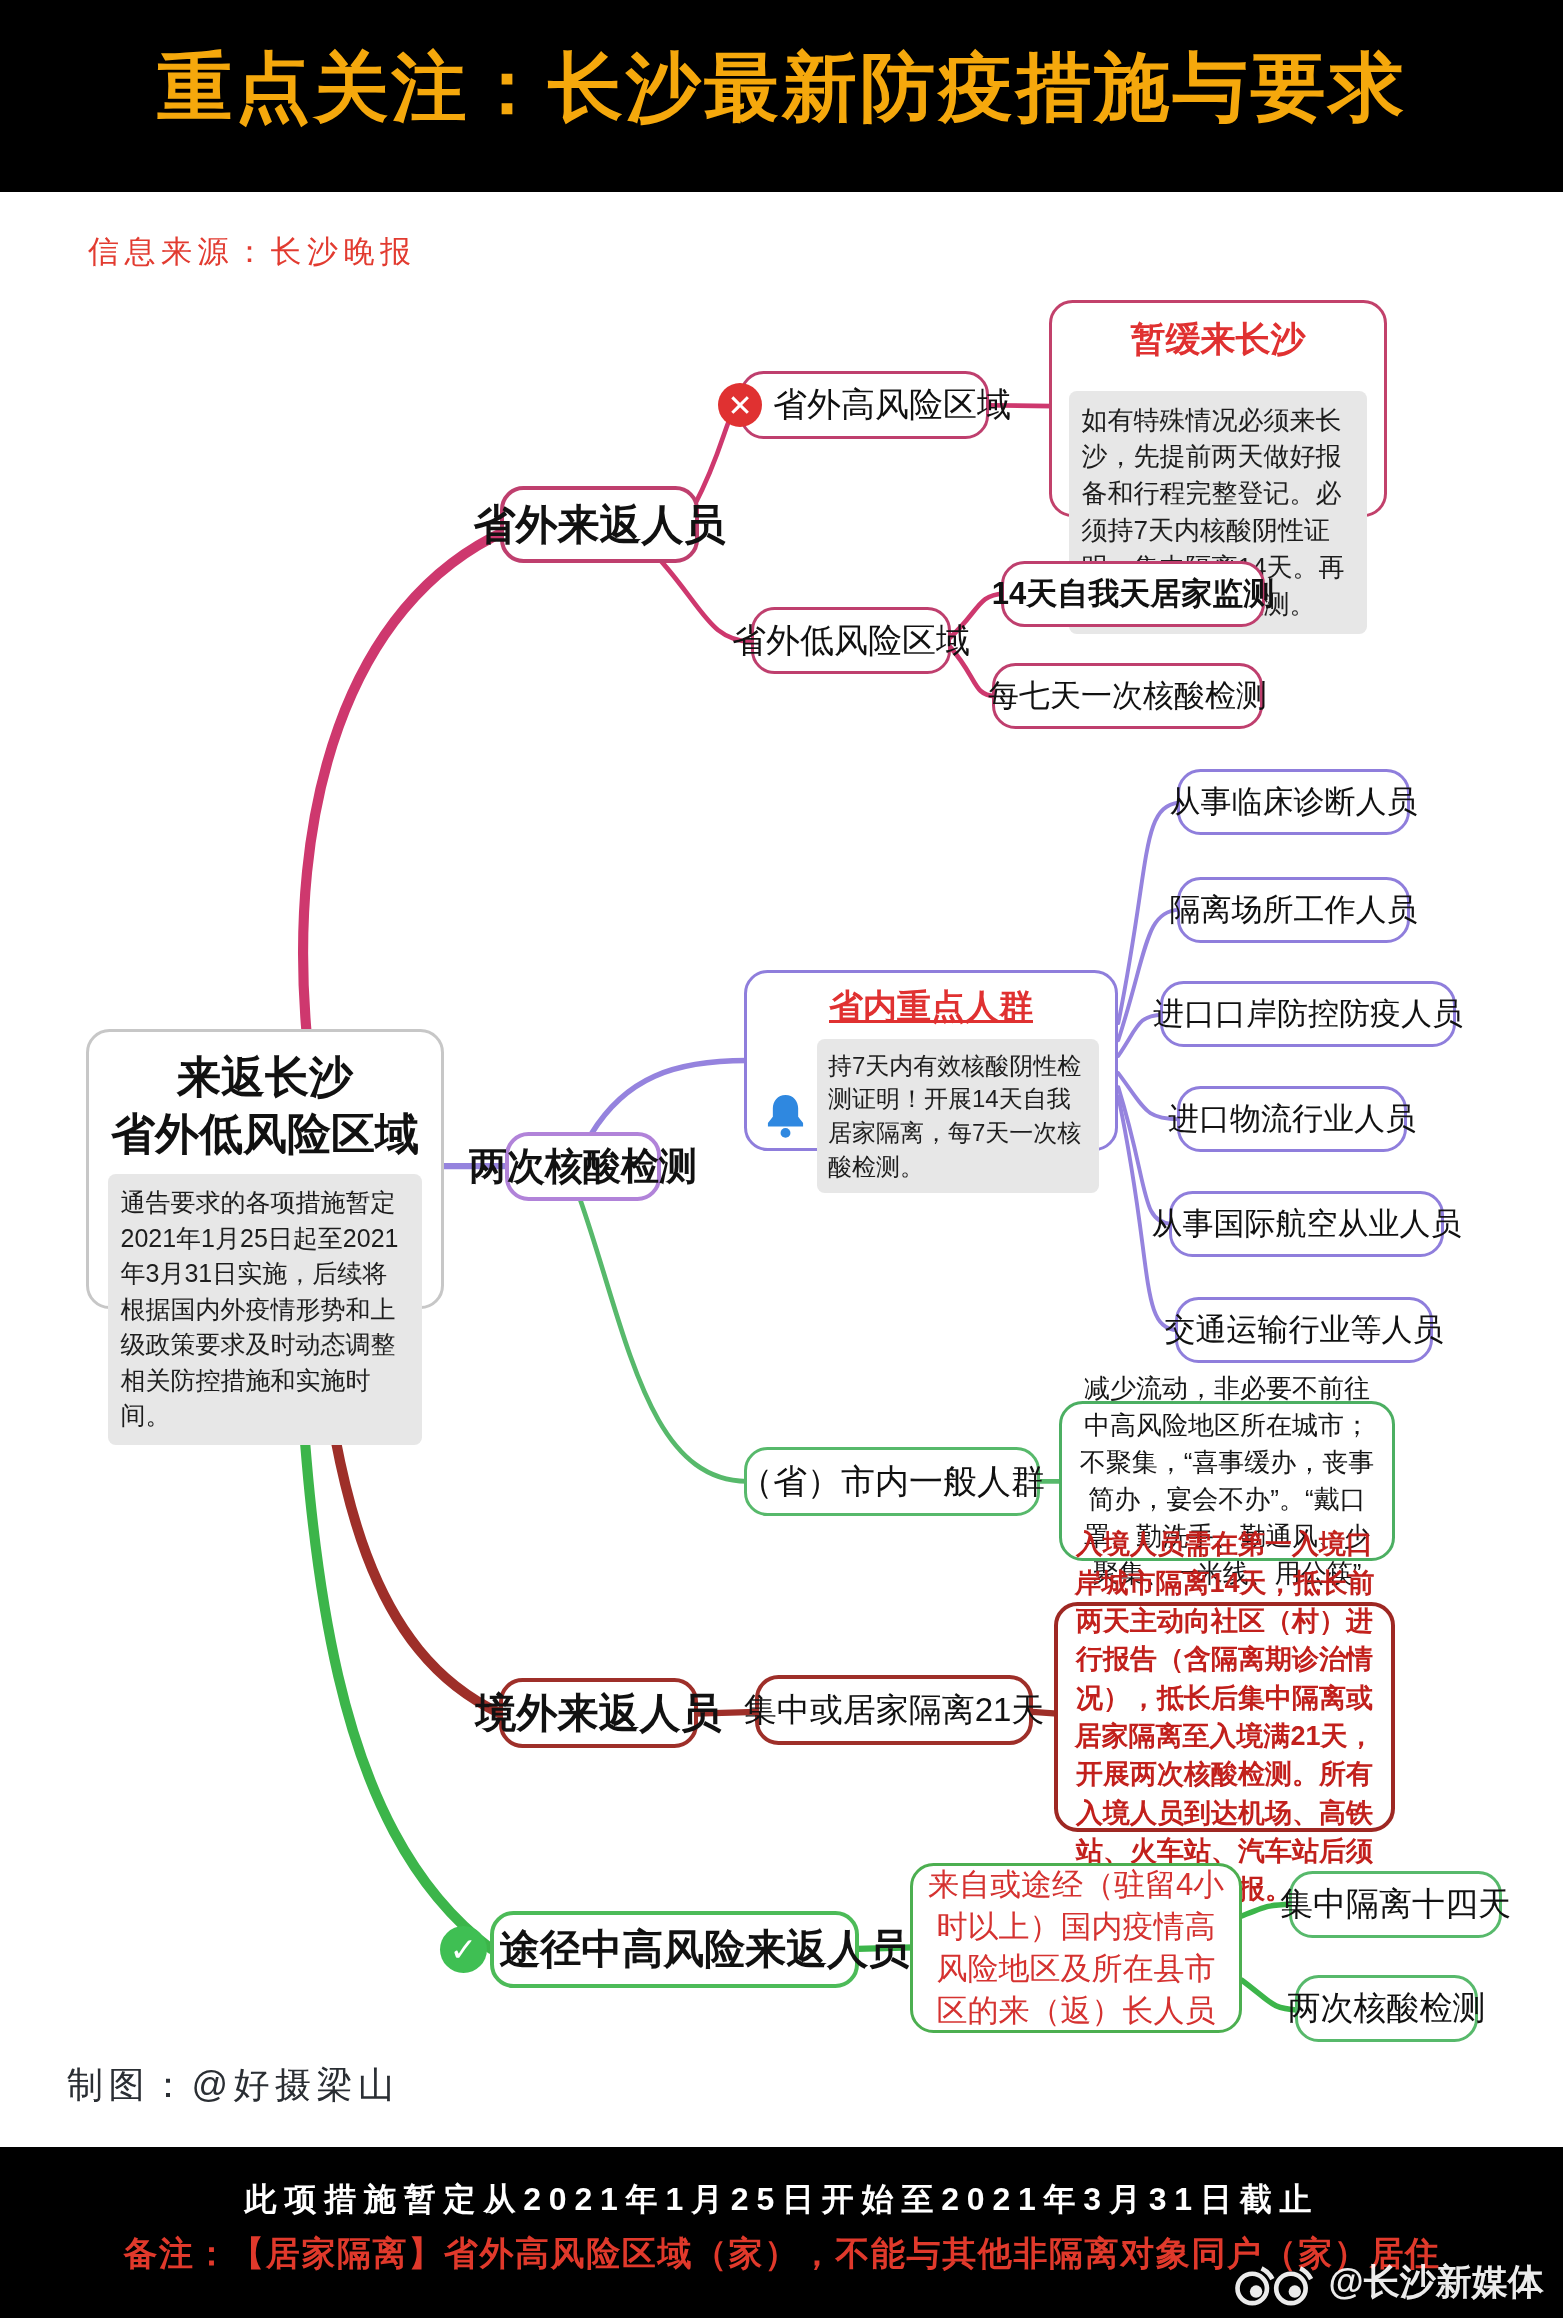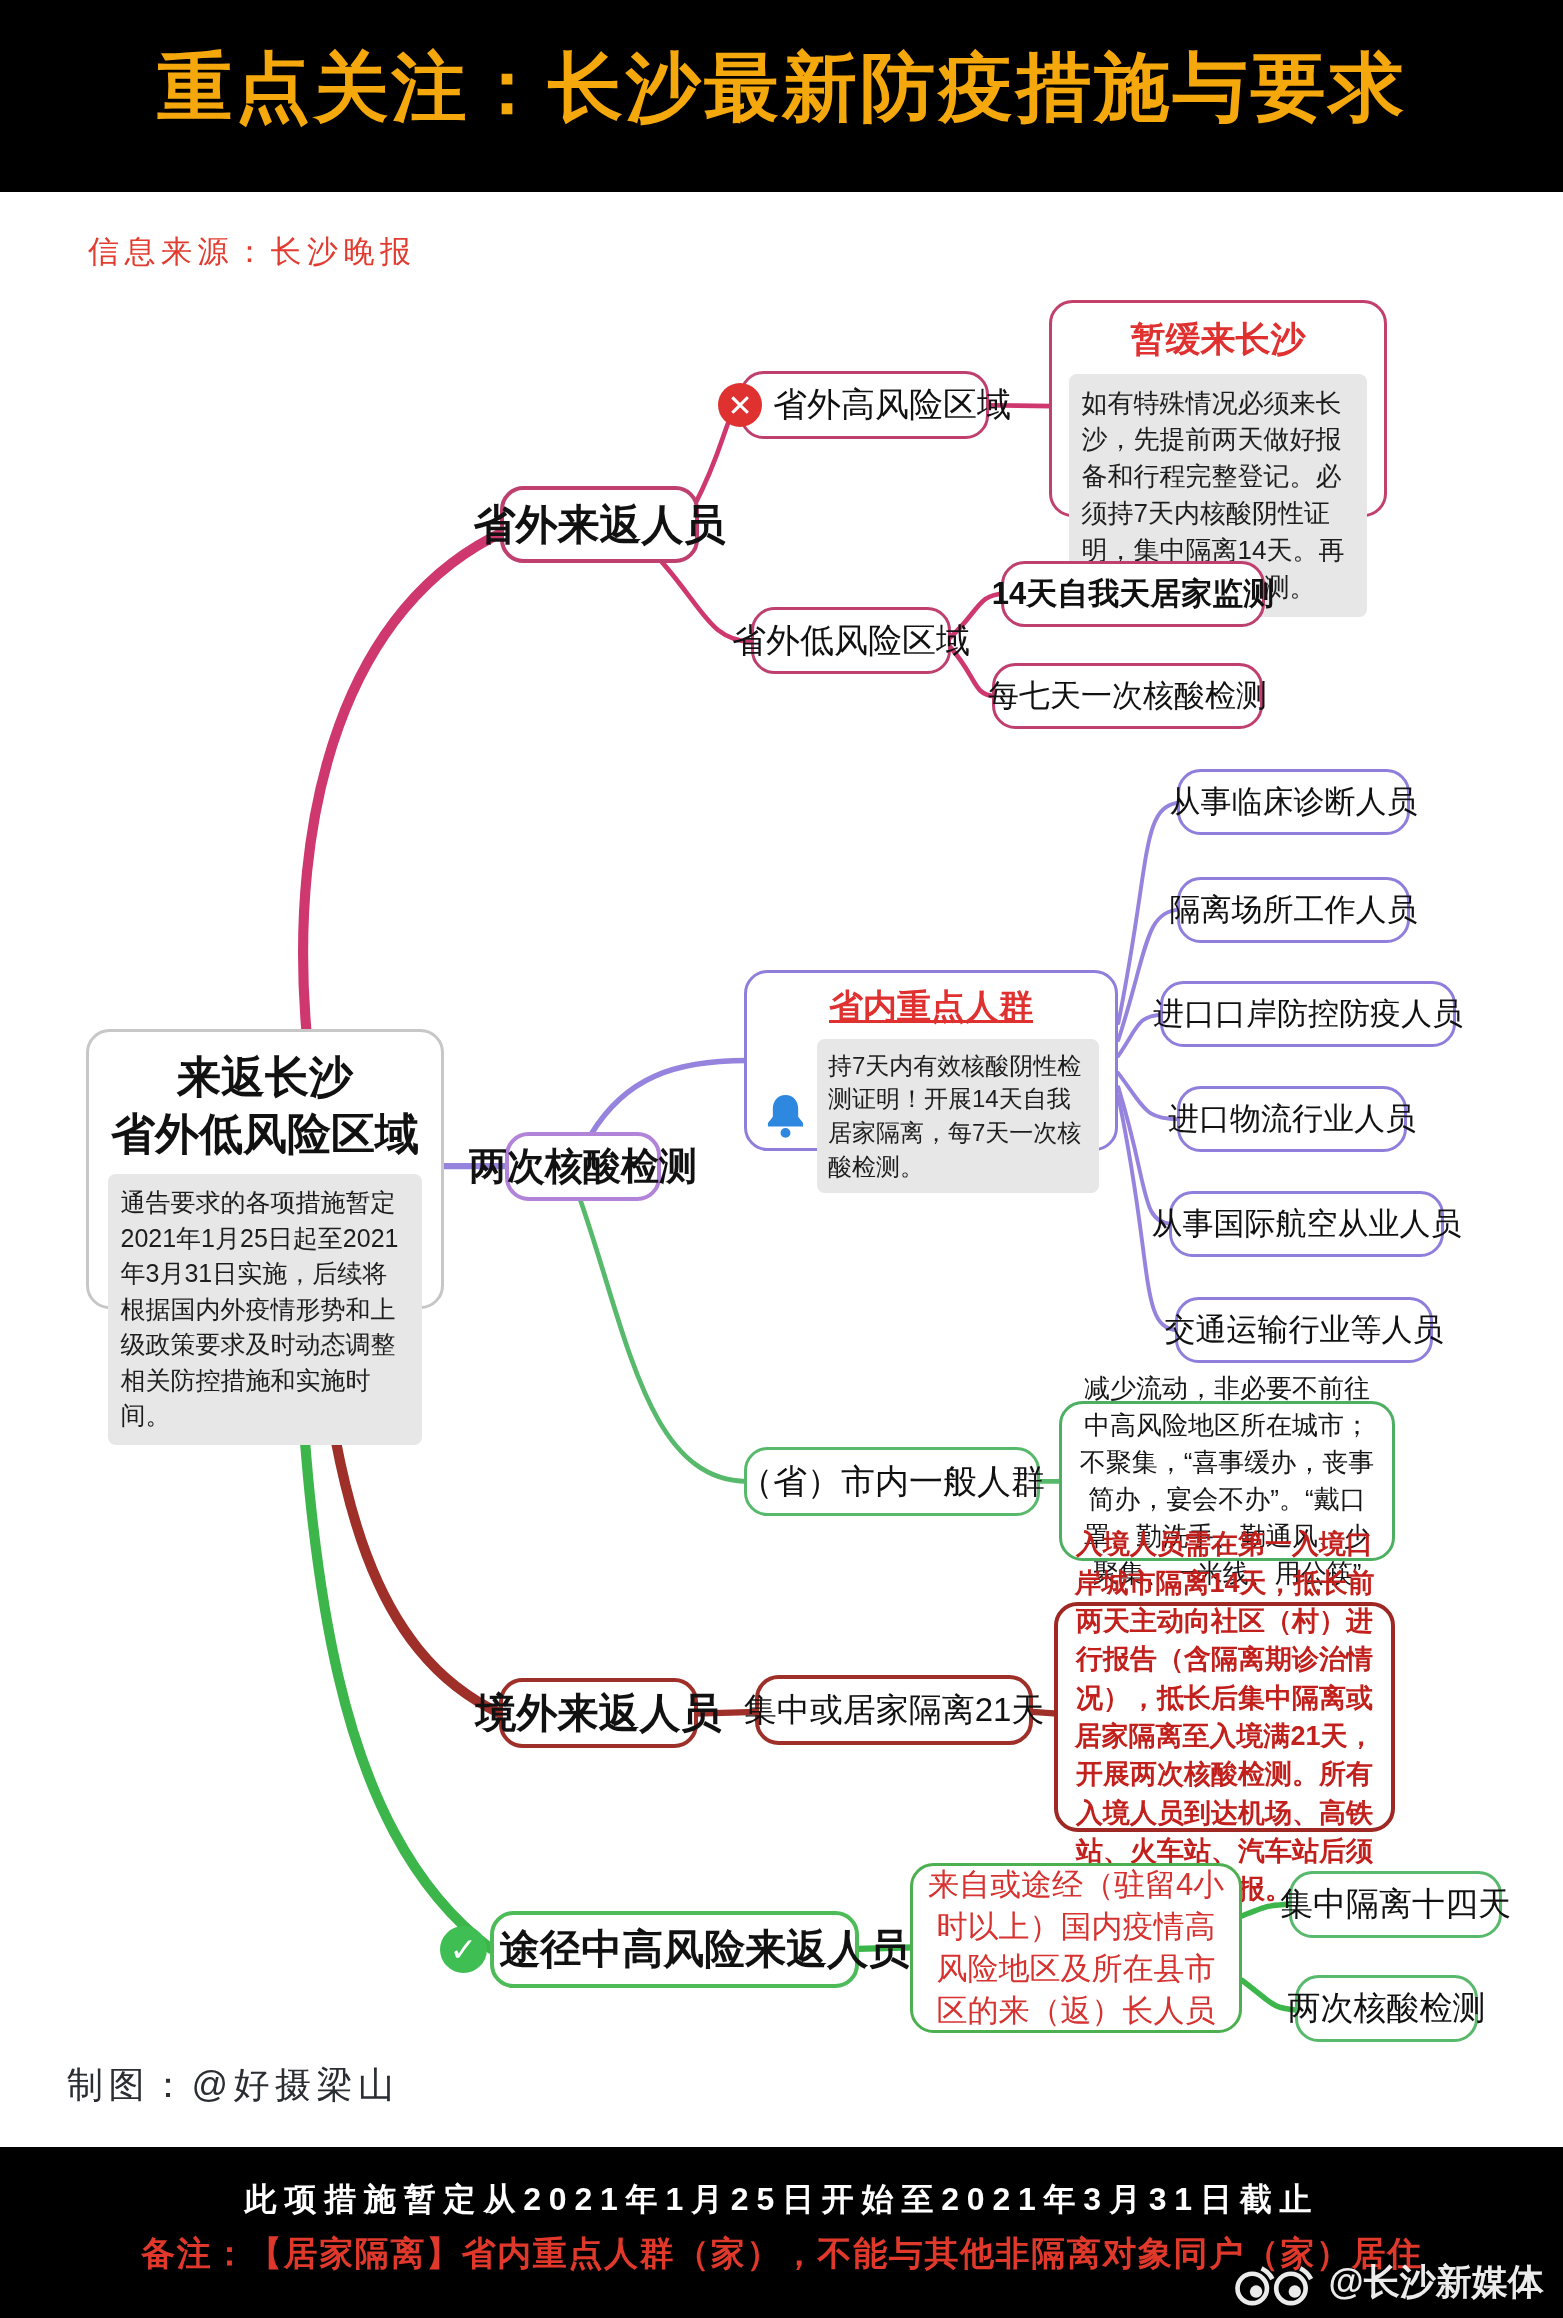--- a/index.html
+++ b/index.html
@@ -28,21 +28,21 @@
   .b-gray{border:3.9px solid #C7C7C7;}
   
   .icon-circle{border-radius:50%;color:#fff;display:flex;align-items:center;justify-content:center;flex:0 0 auto;}
   .ic-red{background:#E03131;width:44px;height:44px;font-size:30px;font-weight:bold;}
   .ic-green{background:#3FBF53;width:47px;height:47px;font-size:33px;font-weight:bold;}
   
   .bigbox{position:absolute;background:#fff;box-sizing:border-box;border-radius:23.5px;}
   .bigbox .btitle{text-align:center;font-weight:bold;color:#E03131;}
   .graybox{background:#E7E7E7;border-radius:7.8px;color:#1d1d1d;text-align:left;}
   #pause-box{left:1049px;top:300px;width:338px;height:217px;border:3.9px solid #C2416B;padding:12.5px 17px 14px 17px;}
-  #pause-box .btitle{font-size:35px;margin-bottom:11px;}
+  #pause-box .btitle{font-size:35px;margin-bottom:28px;}
   #pause-box .graybox{font-size:26px;line-height:1.42;padding:11px 12.5px;}
   #keygroup-box{left:744px;top:970px;width:374px;height:181px;border:3.9px solid #8F7EDC;padding:11px 15.6px 12.5px 15.6px;}
   #keygroup-box .btitle{font-size:34px;text-decoration:underline;margin-bottom:9.4px;}
   #keygroup-box .kg-row{display:flex;align-items:center;gap:9.4px;}
   #keygroup-box .graybox{font-size:24px;line-height:1.4;padding:9.4px 11px;flex:1;}
   #center-node{left:86px;top:1029px;width:358px;height:280px;border:3.9px solid #C7C7C7;padding:15.6px 19px;}
   #center-node .ctitle{font-size:44px;font-weight:bold;text-align:center;line-height:1.3;white-space:pre-line;margin-bottom:12.5px;color:#111;}
   #center-node .graybox{font-size:25px;line-height:1.42;padding:11px 12.5px;}
   #reduce-box{left:1059px;top:1401px;width:336px;height:160px;border:3.9px solid #4CAF62;padding:12.5px 11px;
               font-size:26px;line-height:1.42;color:#161616;text-align:center;display:flex;align-items:center;}
@@ -217,21 +217,21 @@
     <span class="lbl">集中隔离十四天</span>
   </div>
   <div class="node b-green" id="n-test2">
     <span class="lbl">两次核酸检测</span>
   </div>
 
   <div class="credit">制图：@好摄梁山</div>
 
   <div class="footer">
     <div class="duration">此项措施暂定从2021年1月25日开始至2021年3月31日截止</div>
-    <div class="note">备注：【居家隔离】省内重点人群（家），不能与其他非隔离对象同户（家）居住</div>
+    <div class="note">备注：【居家隔离】省外高风险区域（家），不能与其他非隔离对象同户（家）居住</div>
     <div class="watermark">
       <svg width="94" height="48" viewBox="0 0 120 62">
         <g stroke="#fff" stroke-width="6" fill="none">
           <circle cx="28" cy="38" r="19"></circle>
           <circle cx="78" cy="38" r="19"></circle>
           <path d="M40 12 a30 30 0 0 1 14 14"></path>
           <path d="M90 12 a30 30 0 0 1 14 14"></path>
         </g>
         <circle cx="33" cy="42" r="8" fill="#fff"></circle>
         <circle cx="83" cy="42" r="8" fill="#fff"></circle>

